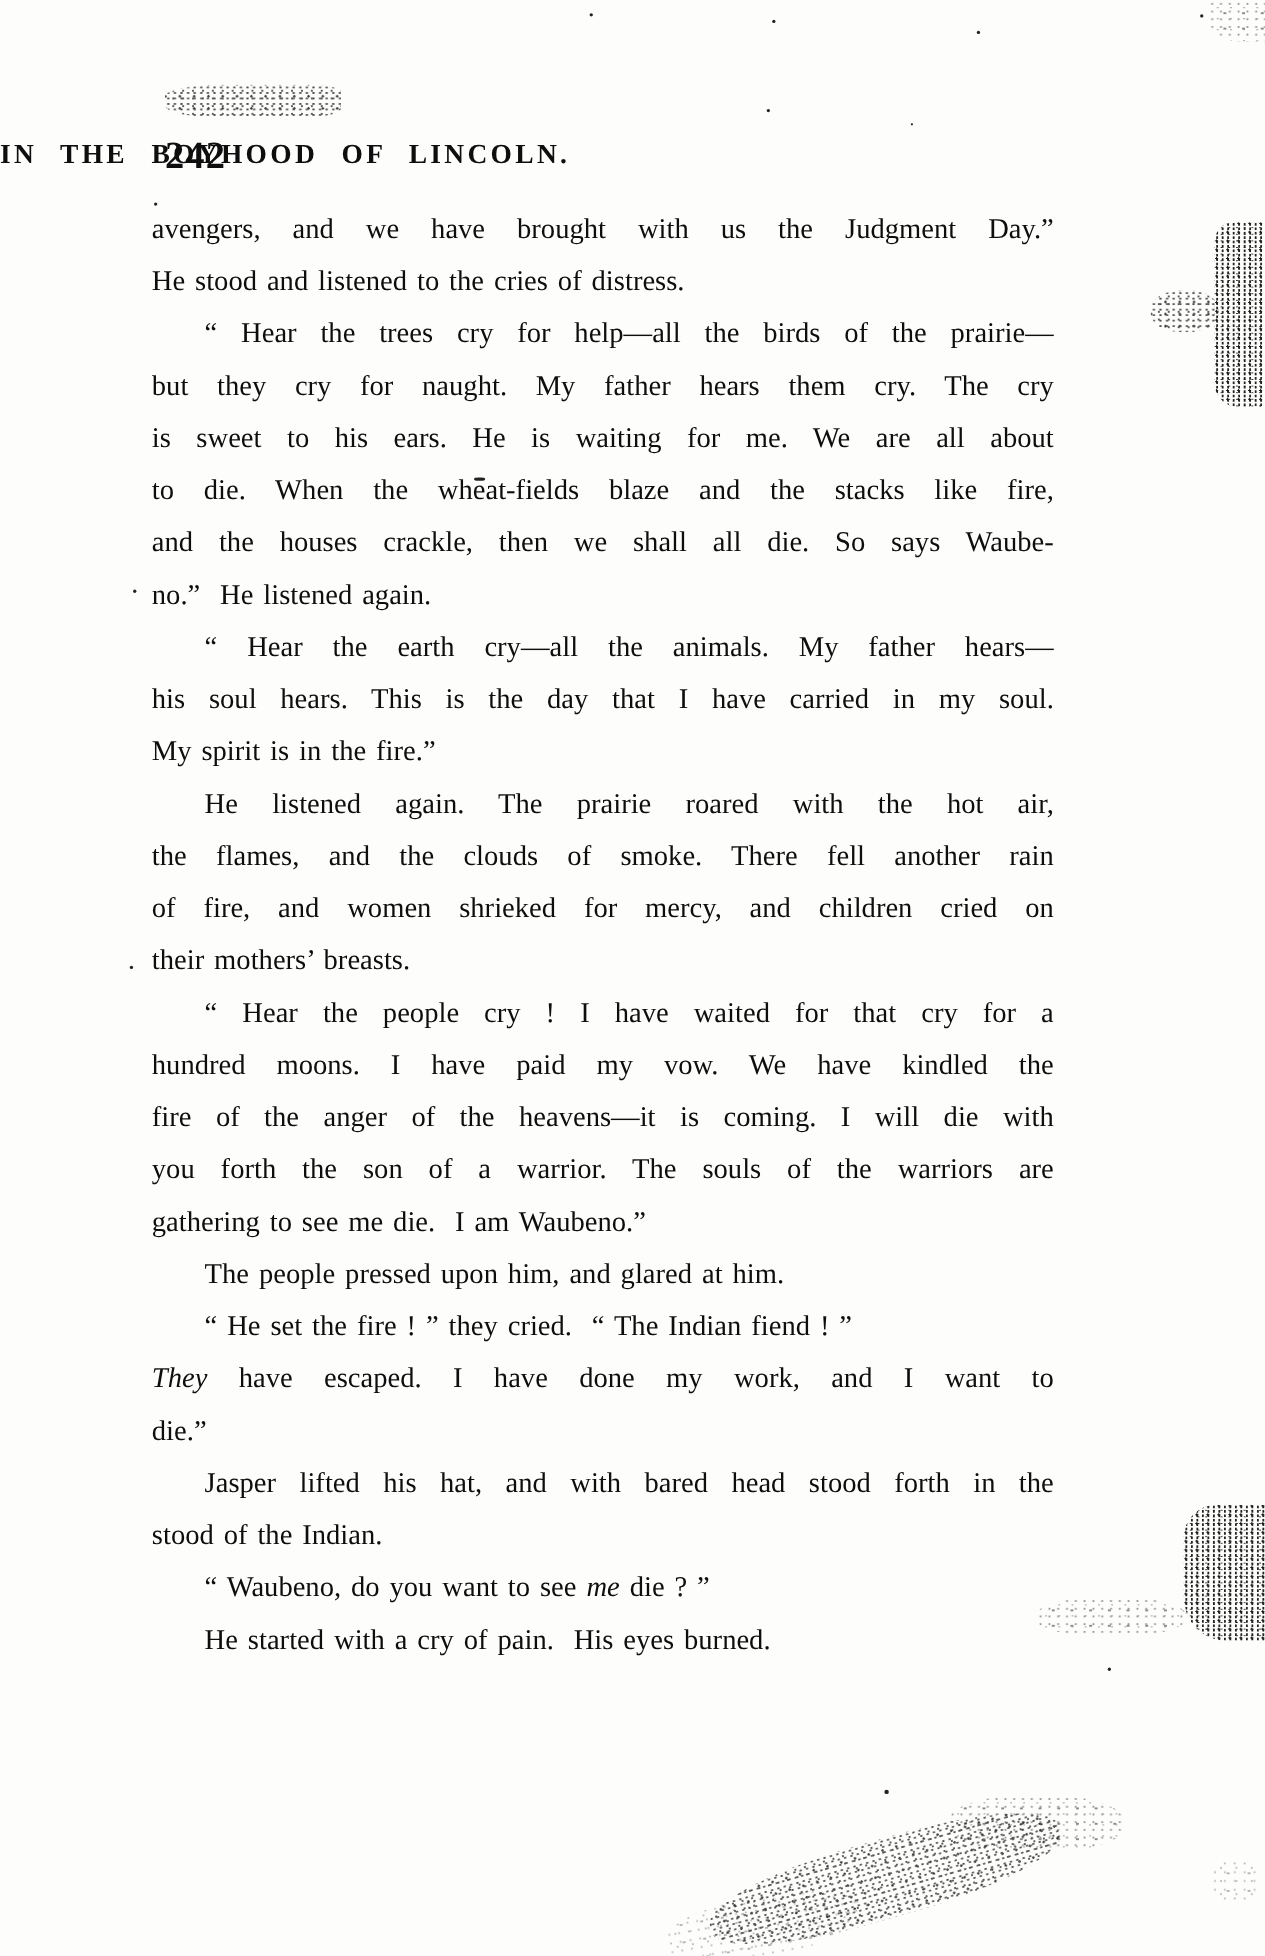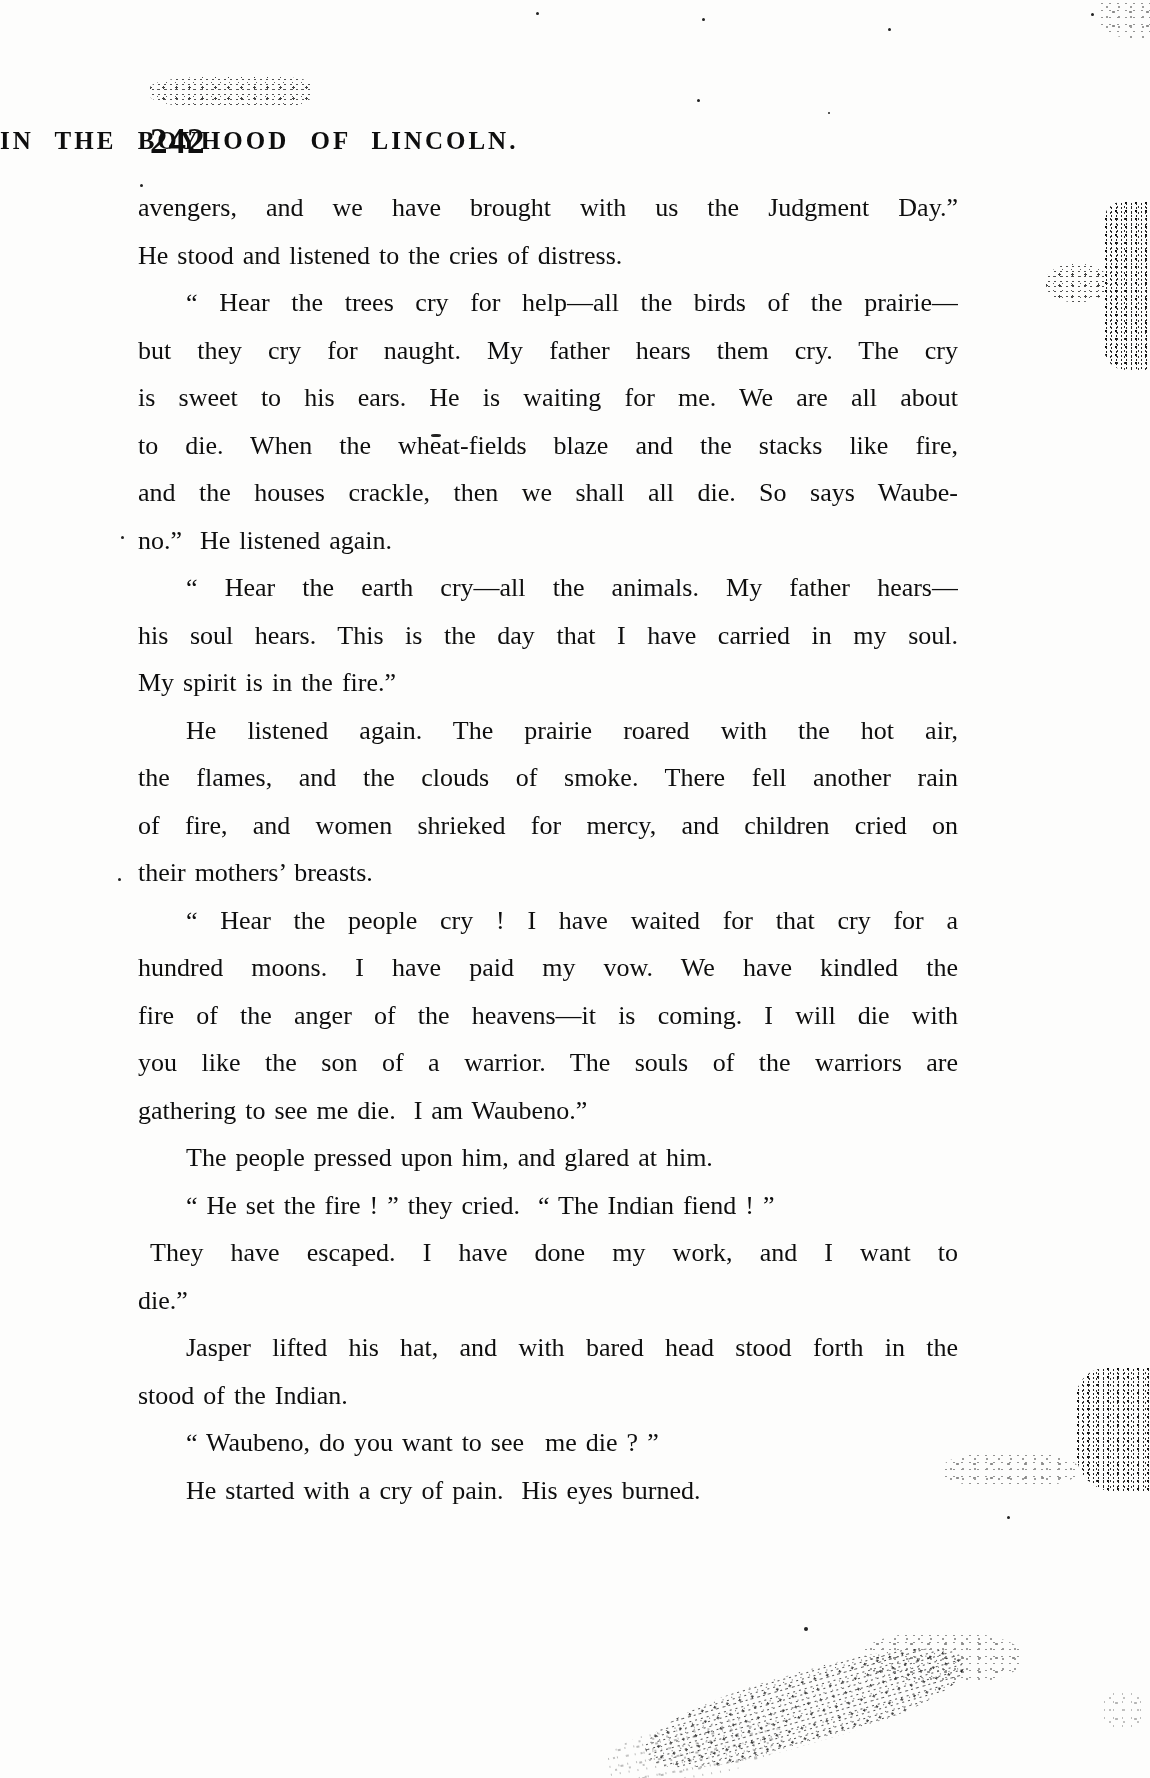--- a/index.html
+++ b/index.html
@@ -35,21 +35,21 @@
     overflow:hidden;
     word-spacing:2.5px;
   }
   .line.j{                     
     white-space:normal;
     text-align:justify;
     word-spacing:normal;
   }
   .line.j::after{content:"";display:inline-block;width:100%;height:0;}
   .line.ind{padding-left:48px;}
-  .it{margin-left:12px;}
+  .it{font-style:italic;}
 
   
   .speckle{
     position:absolute;
     background-image:
       radial-gradient(circle,#161616 0.9px,transparent 1.05px),
       radial-gradient(circle,#2a2a2a 0.8px,transparent 0.95px),
       radial-gradient(circle,#000 1.1px,transparent 1.25px);
     background-size:6px 5px,9px 7px,13px 11px;
     background-position:0 0,3px 2px,7px 5px;
@@ -80,21 +80,21 @@
       <div class="line j ind"><span>“ Hear the earth cry—all the animals. My father hears—</span></div>
       <div class="line j"><span>his soul hears. This is the day that I have carried in my soul.</span></div>
       <div class="line"><span>My spirit is in the fire.”</span></div>
       <div class="line j ind"><span>He listened again. The prairie roared with the hot air,</span></div>
       <div class="line j"><span>the flames, and the clouds of smoke. There fell another rain</span></div>
       <div class="line j"><span>of fire, and women shrieked for mercy, and children cried on</span></div>
       <div class="line"><span>their mothers’ breasts.</span></div>
       <div class="line j ind"><span>“ Hear the people cry ! I have waited for that cry for a</span></div>
       <div class="line j"><span>hundred moons. I have paid my vow. We have kindled the</span></div>
       <div class="line j"><span>fire of the anger of the heavens—it is coming. I will die with</span></div>
-      <div class="line j"><span>you like the son of a warrior. The souls of the warriors are</span></div>
+      <div class="line j"><span>you forth the son of a warrior. The souls of the warriors are</span></div>
       <div class="line"><span>gathering to see me die.  I am Waubeno.”</span></div>
       <div class="line ind"><span>The people pressed upon him, and glared at him.</span></div>
       <div class="line ind"><span>“ He set the fire ! ” they cried.  “ The Indian fiend ! ”</span></div>
       <div class="line j"><span class="it">They</span><span> have escaped. I have done my work, and I want to</span></div>
       <div class="line"><span>die.”</span></div>
       <div class="line j ind"><span>Jasper lifted his hat, and with bared head stood forth in the</span></div>
       <div class="line"><span>stood of the Indian.</span></div>
       <div class="line ind"><span>“ Waubeno, do you want to see </span><span class="it">me</span><span> die ? ”</span></div>
       <div class="line ind"><span>He started with a cry of pain.  His eyes burned.</span></div>
     </div>

